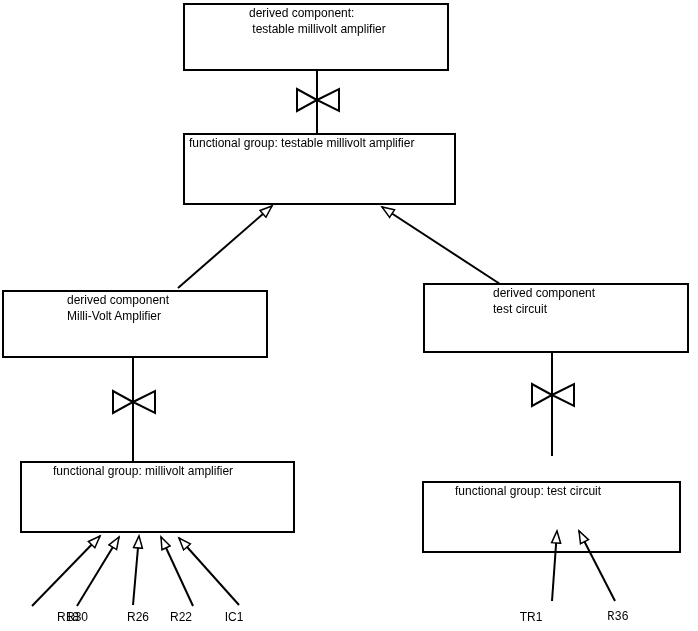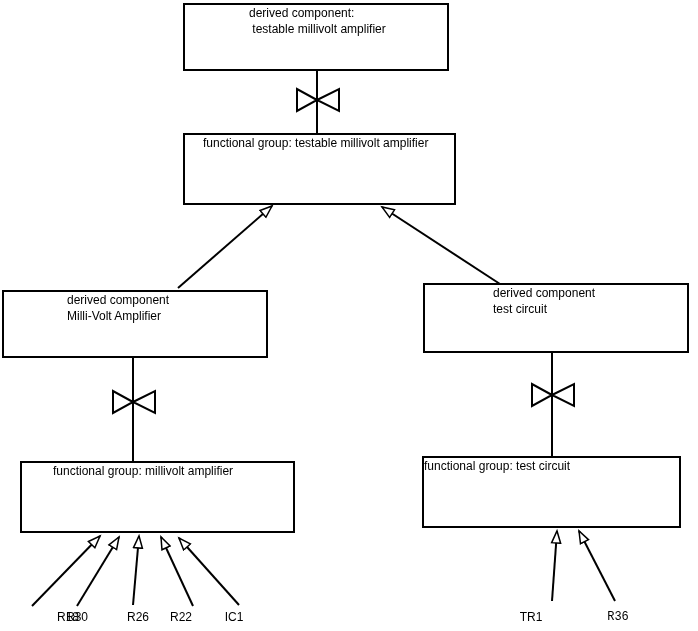--- a/index.html
+++ b/index.html
@@ -24,25 +24,25 @@
     flex-direction: column;
     justify-content: flex-start;
     font-size: 12px;
     line-height: 16px;
     color: #000000;
     white-space: pre-wrap;
     text-align: left;
     z-index: 1;
   }
   #box-derived-testable { left: 183px; top: 3px;   width: 266px; height: 68px; padding-left: 64px; }
-  #box-fg-testable      { left: 183px; top: 133px; width: 273px; height: 72px; padding-left: 18px;  }
+  #box-fg-testable      { left: 183px; top: 133px; width: 273px; height: 72px; padding-left: 4px;  }
   #box-derived-mv       { left: 2px;   top: 290px; width: 266px; height: 68px; padding-left: 63px; }
   #box-derived-tc       { left: 423px; top: 283px; width: 266px; height: 70px; padding-left: 68px; }
   #box-fg-mv            { left: 20px;   top: 461px; width: 275px; height: 72px; padding-left: 31px; }
-  #box-fg-tc            { left: 422px; top: 456px; width: 259px; height: 72px; }
+  #box-fg-tc            { left: 422px; top: 481px; width: 259px; height: 72px; padding-left: 31px; }
   .leaf-label {
     position: absolute;
     top: 610px;
     transform: translateX(-50%);
     font-size: 12px;
     line-height: 14px;
     color: #000000;
     z-index: 1;
     white-space: nowrap;
   }

